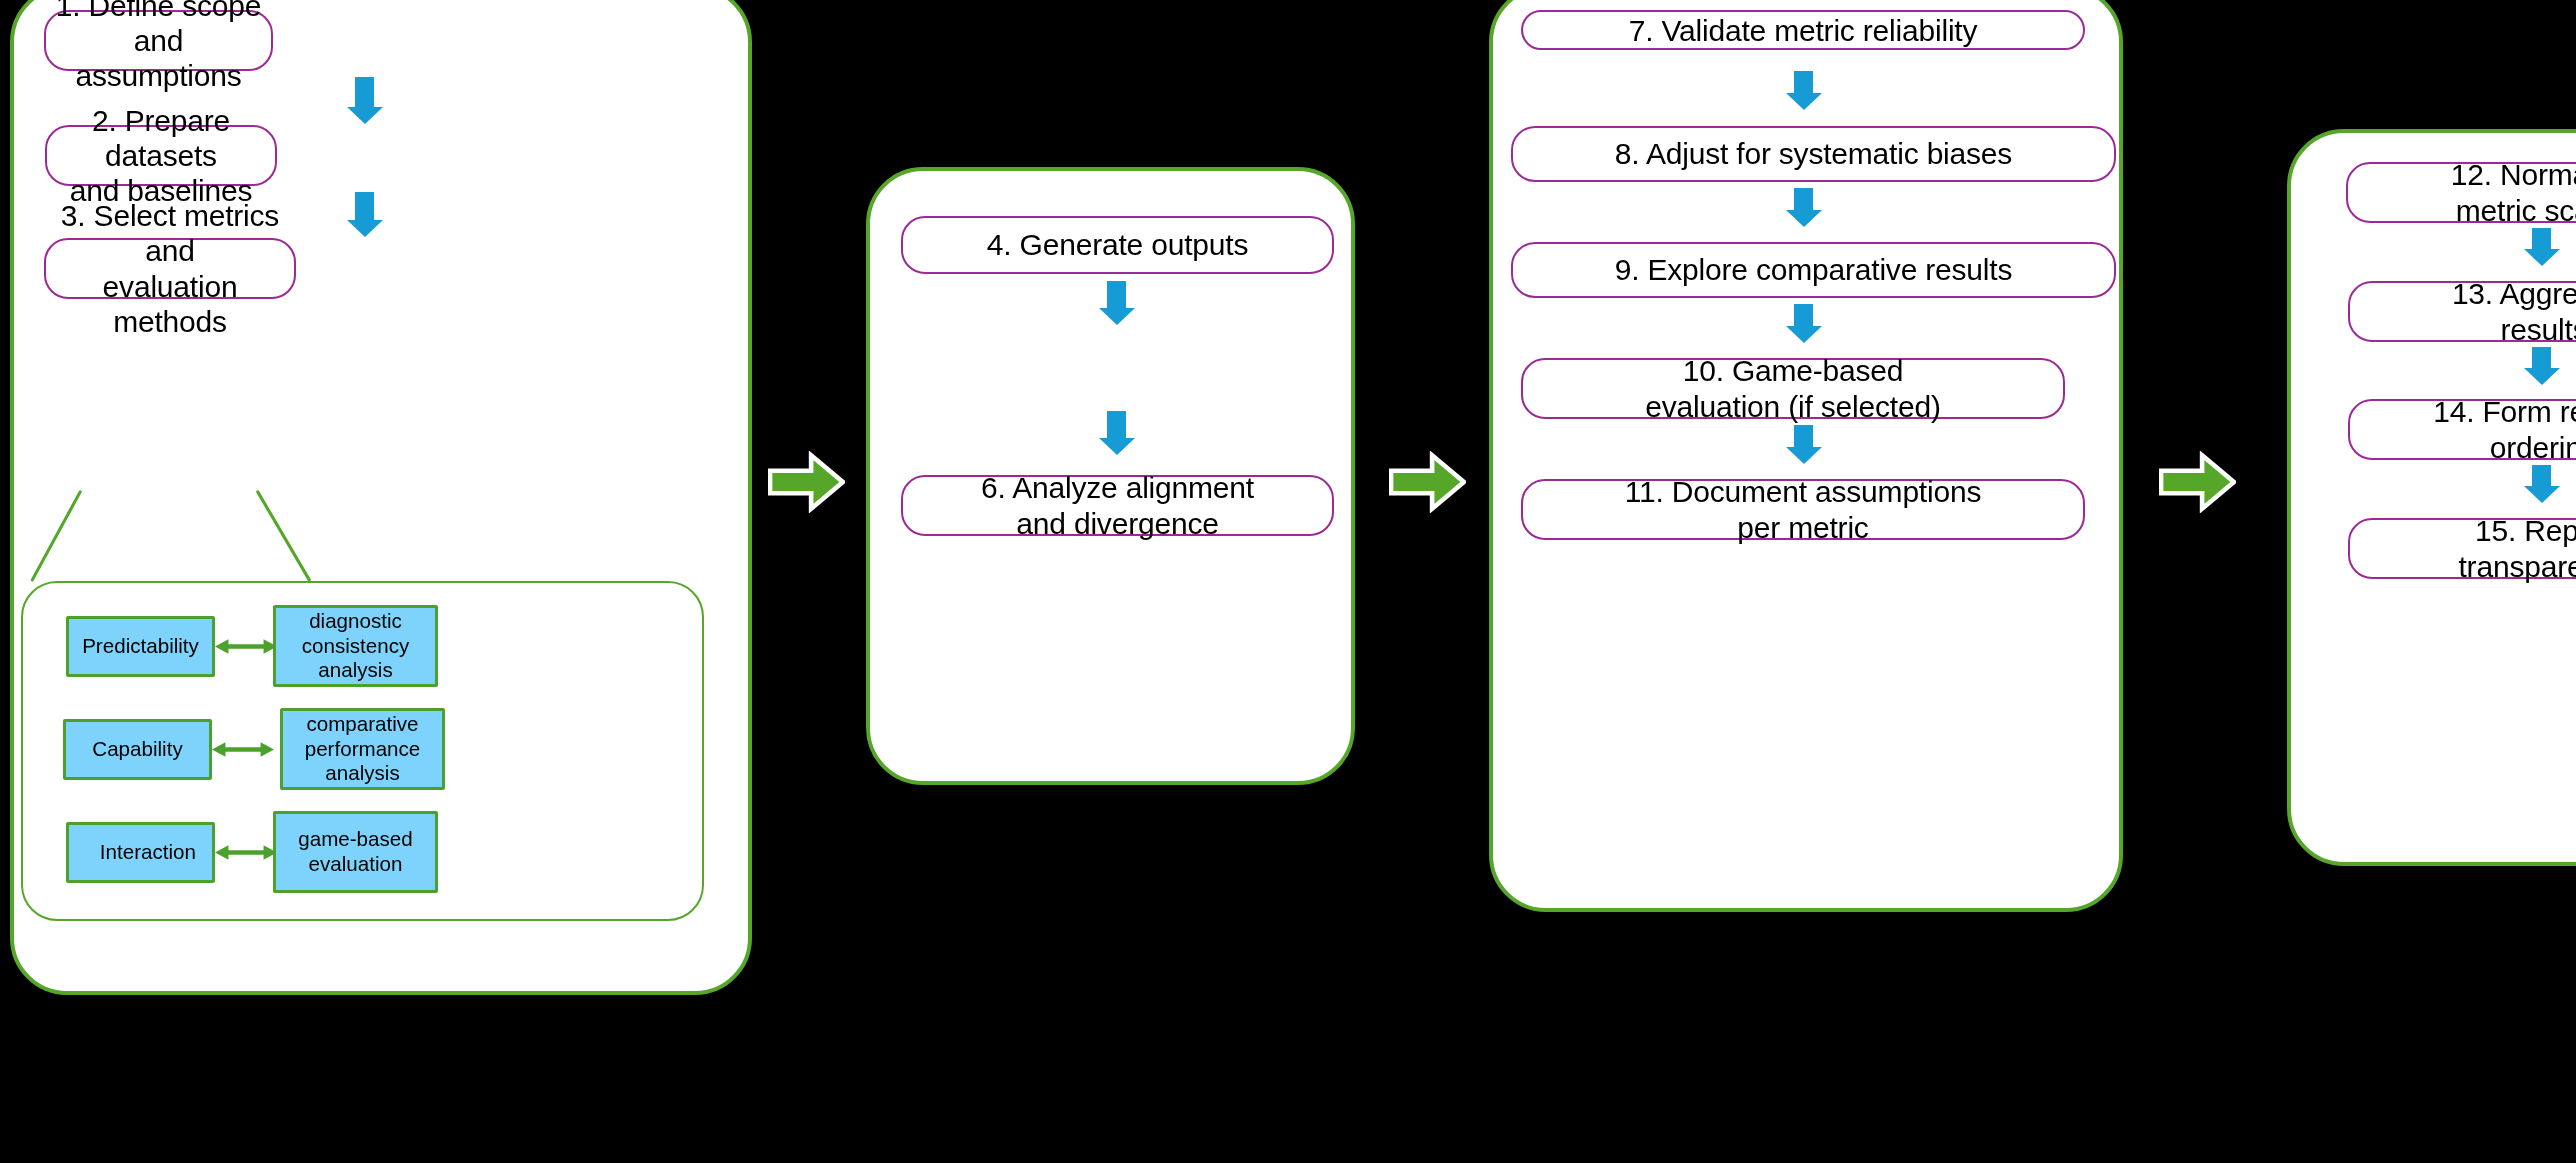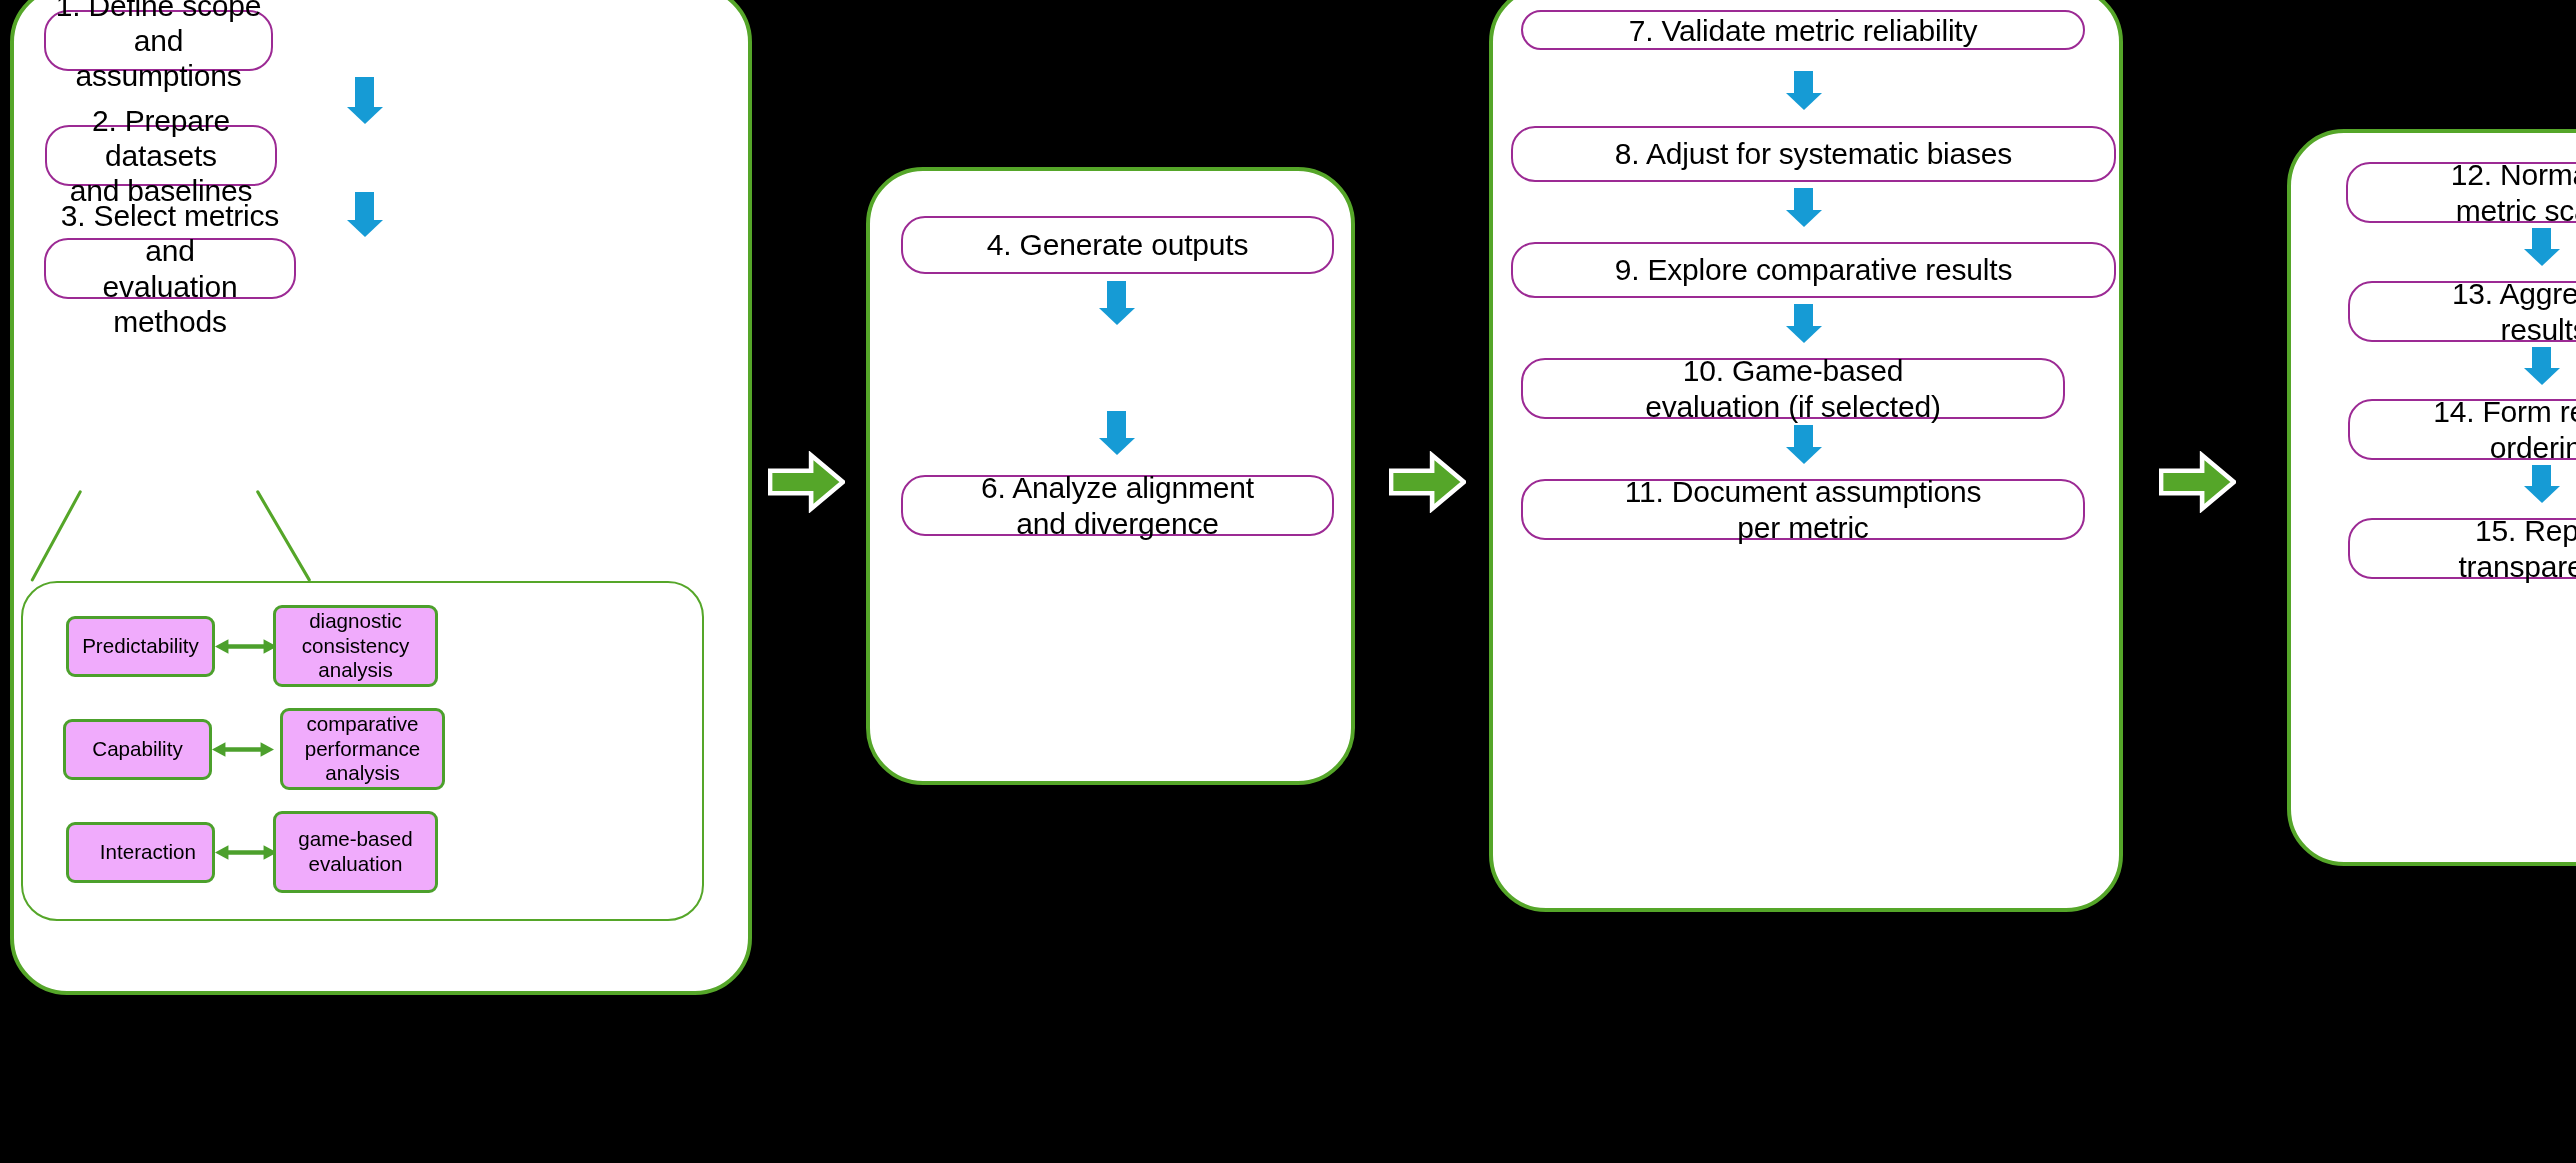--- a/index.html
+++ b/index.html
@@ -99,23 +99,23 @@
     height: 340px;
     border: 2.1px solid #55A629;
     border-radius: 36px;
     box-sizing: border-box;
     background: transparent;
   }
 
   
   .mini {
     position: absolute;
-    background: #f0abfc;
+    background: #7dd3fc;
     border: 3.1px solid #4CA02C;
-    border-radius: 9px;
+    border-radius: 2px;
     box-sizing: border-box;
     display: flex;
     align-items: center;
     justify-content: center;
     text-align: center;
     color: #000000;
     font-size: 20.6px;
     line-height: 1.2;
     padding: 2.1px 5.2px;
   }

